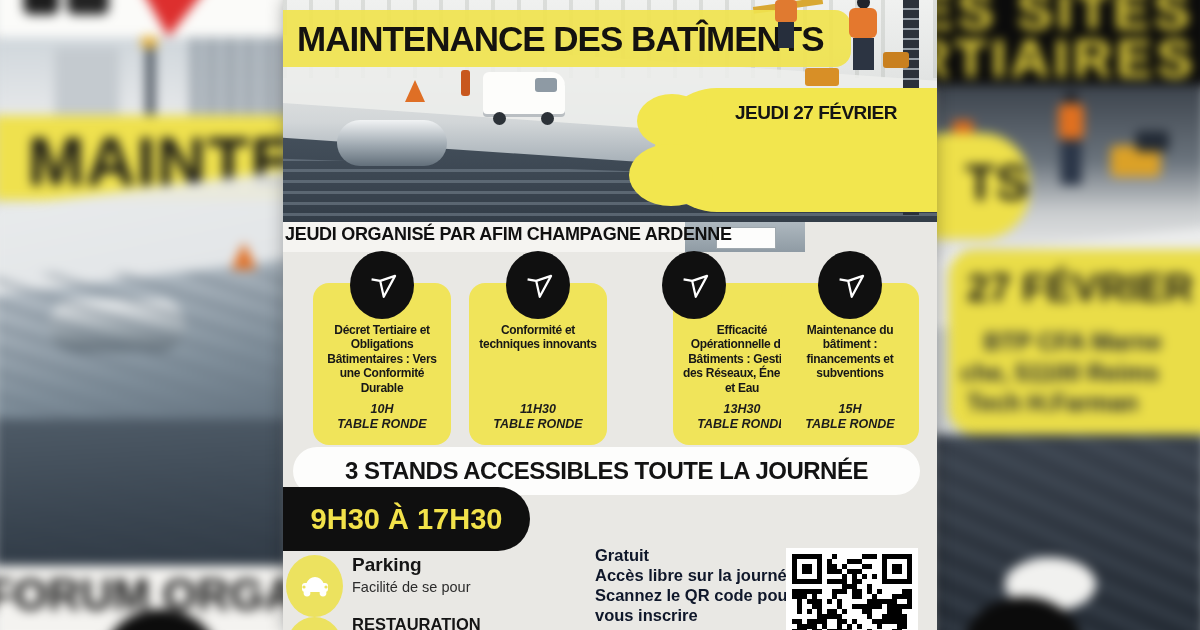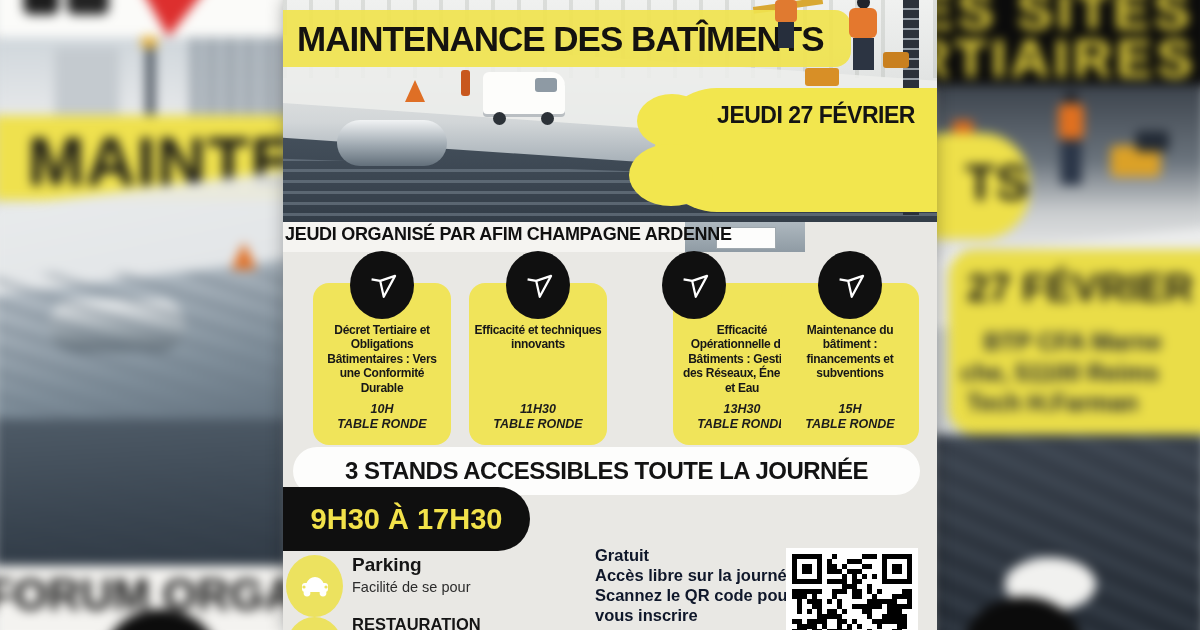--- a/index.html
+++ b/index.html
@@ -105,21 +105,21 @@
     border-radius:0 16px 16px 0;display:flex;align-items:center;}
   .title-text{font-size:35px;font-weight:800;letter-spacing:-1px;color:#141210;white-space:nowrap;
     padding-left:14px;}
 
   .bubble{position:absolute;left:372px;top:88px;width:282px;height:124px;background:#f2e64e;
     border-radius:62px 0 0 62px;}
   .bubble:before{content:"";position:absolute;left:-18px;top:6px;width:70px;height:54px;
     background:#f2e64e;border-radius:50%;}
   .bubble:after{content:"";position:absolute;left:-26px;top:56px;width:84px;height:62px;
     background:#f2e64e;border-radius:50%;}
-  .bubble-date{position:absolute;left:46px;top:14px;width:230px;text-align:center;font-size:23px;
+  .bubble-date{position:absolute;left:46px;top:14px;width:230px;text-align:center;font-size:19px;
     font-weight:800;letter-spacing:-0.5px;color:#141414;white-space:nowrap;z-index:2;}
   .bubble-lines{position:absolute;left:40px;top:48px;width:236px;text-align:center;font-size:15px;
     font-weight:700;color:#1c1c1c;line-height:20px;z-index:2;}
 
   .forum-strip{position:absolute;left:0;top:222px;width:402px;height:30px;background:#f5f4f1;}
   .forum-title{position:absolute;left:2px;top:224px;font-size:18px;font-weight:800;letter-spacing:-0.3px;
     color:#101010;white-space:nowrap;}
   .photo-ext{position:absolute;left:402px;top:222px;width:120px;height:30px;
     background:linear-gradient(180deg,#aeb8bf,#8f9ba4);}
   .photo-ext-box{position:absolute;left:433px;top:227px;width:58px;height:20px;background:#fdfdfc;
@@ -263,21 +263,21 @@
     <div class="forum-title">JEUDI ORGANISÉ PAR AFIM CHAMPAGNE ARDENNE</div>
 
     <div class="card" style="left:30px;">
       <div class="card-title">Décret Tertiaire et Obligations Bâtimentaires : Vers une Conformité Durable</div>
       <div class="card-time">
         <div>10H</div>
         <div>TABLE RONDE</div>
       </div>
     </div>
     <div class="card" style="left:186px;">
-      <div class="card-title">Efficacité et techniques innovants</div>
+      <div class="card-title">Conformité et techniques innovants</div>
       <div class="card-time">
         <div>11H30</div>
         <div>TABLE RONDE</div>
       </div>
     </div>
     <div class="card" style="left:354px;margin-left:36px;">
       <div class="card-title">Efficacité Opérationnelle des Bâtiments : Gestion des Réseaux, Énergie et Eau</div>
       <div class="card-time">
         <div>13H30</div>
         <div>TABLE RONDE</div>

